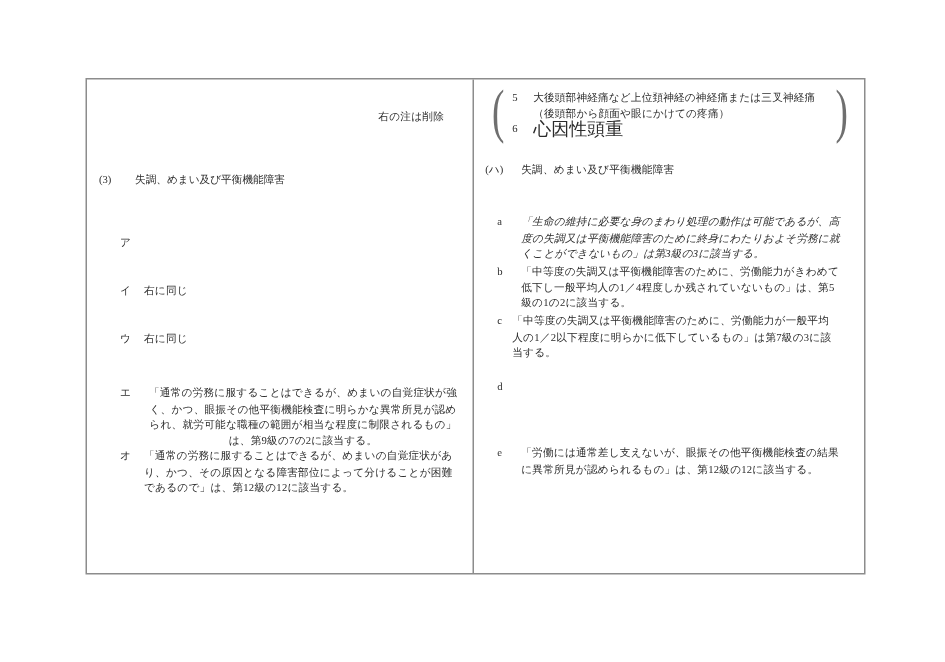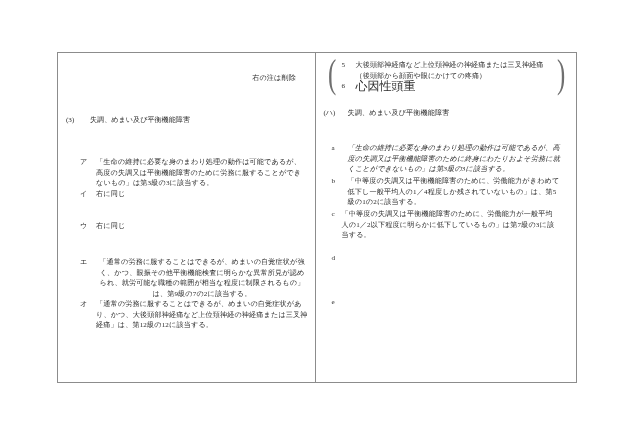--- a/index.html
+++ b/index.html
@@ -120,33 +120,32 @@
 <div id="doc-table">
 
   <div class="col col-left">
 
     <div class="tb l-note">右の注は削除</div>
 
     <div class="l3-marker item-mark">(3)</div>
     <div class="l3-title item-mark">失調、めまい及び平衡機能障害</div>
 
     <div class="item-mark la-mark">ア</div>
-    <div class="item-text la-text">「生命の維持に必要な身のまわり処理の動作は可能であるが、高度の失調又は平衡機能障害のために労務に服することができないもの」は第3級の3に該当する。</div>
 
     <div class="item-mark lb-mark">イ</div>
     <div class="item-text lb-text">右に同じ</div>
 
     <div class="item-mark lc-mark">ウ</div>
     <div class="item-text lc-text">右に同じ</div>
 
     <div class="item-mark ld-mark">エ</div>
     <div class="item-text ld-text">「通常の労務に服することはできるが、めまいの自覚症状が強く、かつ、眼振その他平衡機能検査に明らかな異常所見が認められ、就労可能な職種の範囲が相当な程度に制限されるもの」は、第9級の7の2に該当する。</div>
 
     <div class="item-mark le-mark">オ</div>
-    <div class="item-text le-text">「通常の労務に服することはできるが、めまいの自覚症状があり、かつ、大後頭部神経痛など上位頚神経の神経痛または三叉神経痛」は、第12級の12に該当する。</div>
+    <div class="item-text le-text">「通常の労務に服することはできるが、めまいの自覚症状があり、かつ、その原因となる障害部位によって分けることが困難であるので」は、第12級の12に該当する。</div>
   </div>
 
   <div class="col col-right">
 
     <div class="brace-block">
       <span class="brace brace-l">(</span>
       <span class="brace brace-r">)</span>
 
       <div class="r5-mark">5</div>
       <div class="r5-text">大後頭部神経痛など上位頚神経の神経痛または三叉神経痛（後頭部から顔面や眼にかけての疼痛）</div>
@@ -163,15 +162,16 @@
 
     <div class="item-mark rb-mark">b</div>
     <div class="item-text rb-text">「中等度の失調又は平衡機能障害のために、労働能力がきわめて低下し一般平均人の1／4程度しか残されていないもの」は、第5級の1の2に該当する。</div>
 
     <div class="item-mark rc-mark">c</div>
     <div class="item-text rc-text">「中等度の失調又は平衡機能障害のために、労働能力が一般平均人の1／2以下程度に明らかに低下しているもの」は第7級の3に該当する。</div>
 
     <div class="item-mark rd-mark">d</div>
 
     <div class="item-mark re-mark">e</div>
+    <div class="item-text re-text">「労働には通常差し支えないが、眼振その他平衡機能検査の結果に異常所見が認められるもの」は、第12級の12に該当する。</div>
   </div>
 
 </div>
 
 </body></html>

